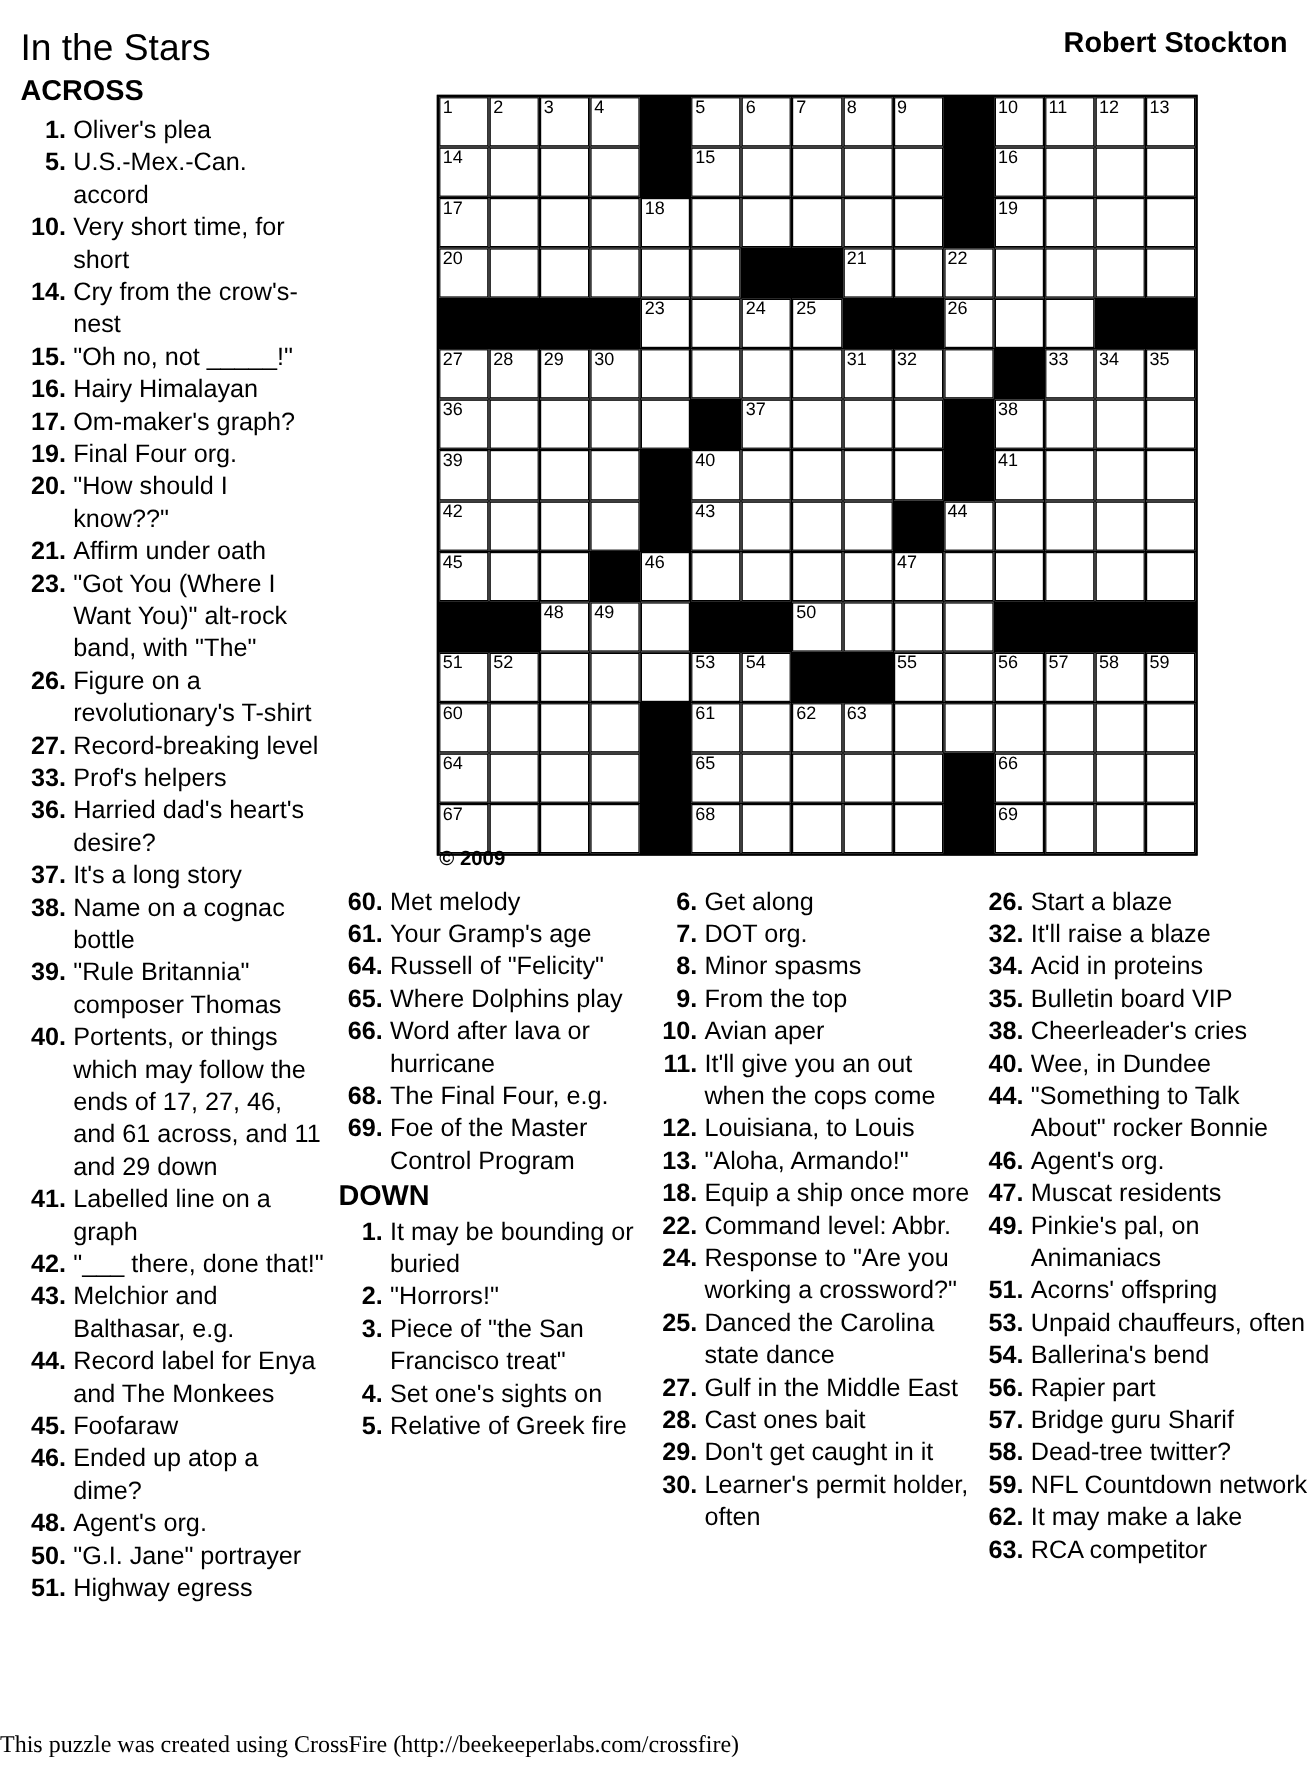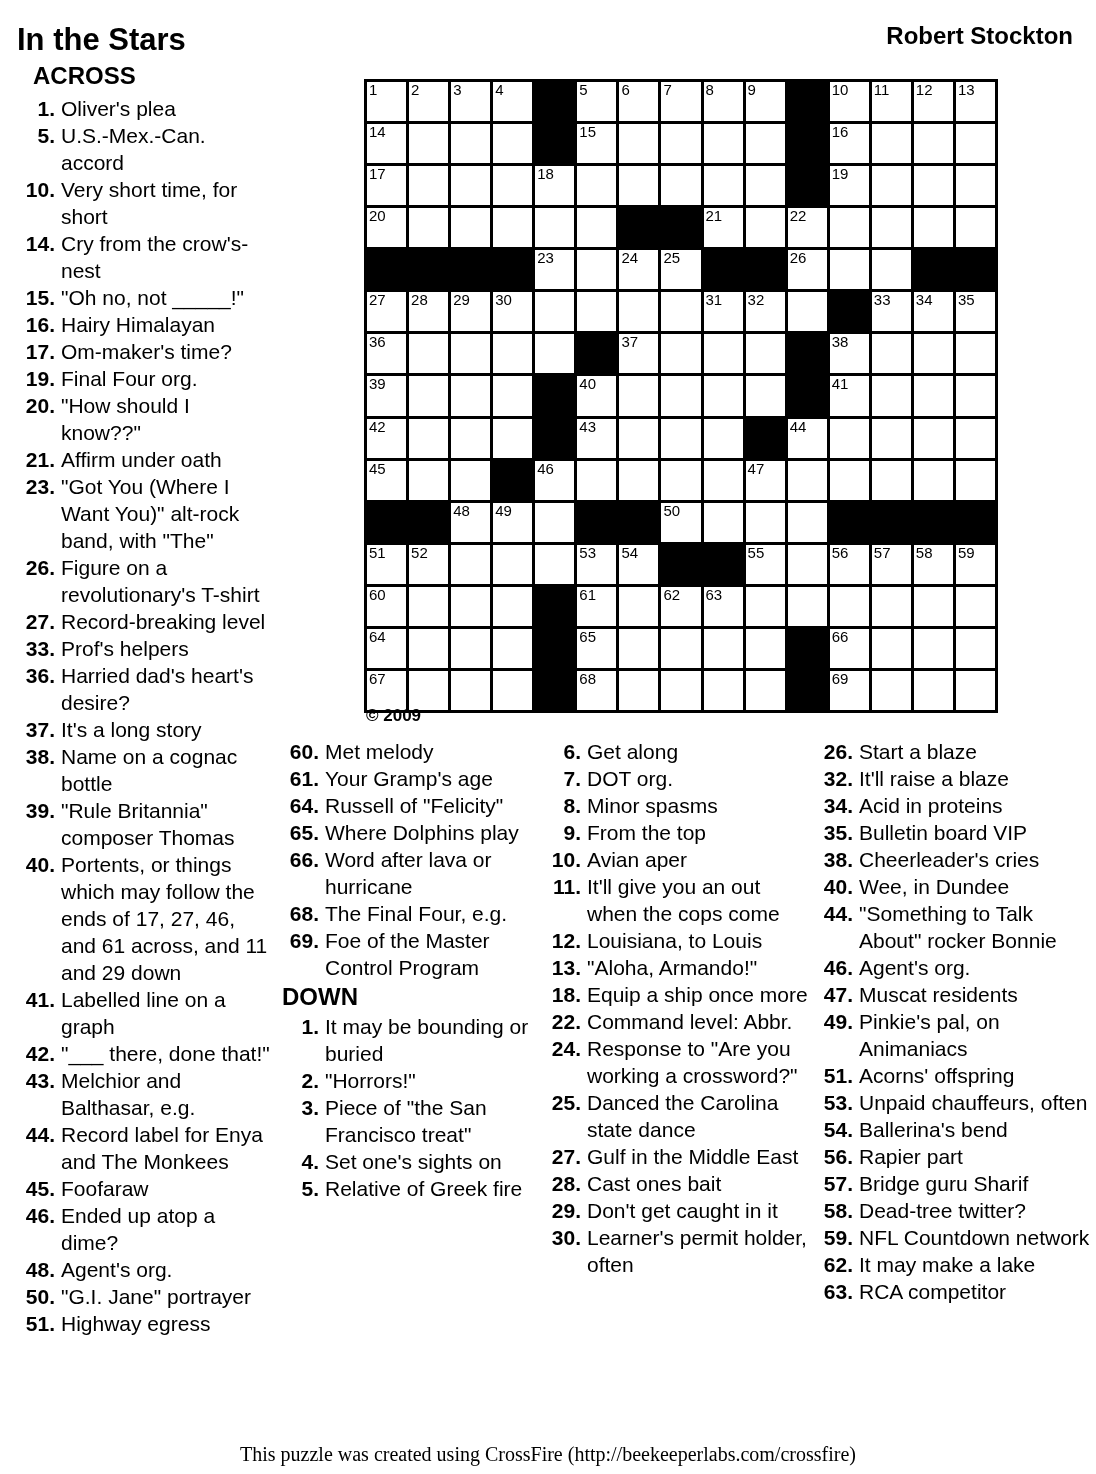--- a/index.html
+++ b/index.html
@@ -5,28 +5,28 @@
   html,body { margin:0; padding:0; background:#fff; }
   body {
     position:relative;
     width:1096px; height:1474px;
     font-family:"Liberation Sans", sans-serif;
     color:#000;
     overflow:hidden;
   }
   .page-title {
     position:absolute; left:17px; top:22px;
-    font-size:31px; font-weight:bold; white-space:nowrap;
+    font-size:31px; font-weight:normal; white-space:nowrap;
   }
   .page-author {
     position:absolute; right:23px; top:22px;
     font-size:24px; font-weight:bold; white-space:nowrap;
   }
   .section-label { font-size:24px; font-weight:bold; line-height:27px; }
-  .across-label { position:absolute; left:33px; top:62px; }
+  .across-label { position:absolute; left:17px; top:62px; }
   .down-label { margin-top:2px; margin-bottom:3px; }
 
   .clue-col { position:absolute; }
   #col1 { left:17px;  top:95px;  width:253px; }
   #col2 { left:282px; top:738px; width:258px; }
   #col3 { left:548px; top:738px; width:262px; }
   #col4 { left:818px; top:278px; width:278px; } 
 
   .clue { display:flex; font-size:21px; line-height:27px; }
   .clue .cnum {
@@ -56,21 +56,21 @@
   .cell .num {
     position:absolute; top:0; left:2px;
     font-size:15px; line-height:16px;
   }
   .copyright {
     position:absolute; left:366px; top:706px;
     font-size:17px; font-weight:bold;
   }
   .footer {
     position:absolute; left:0; top:1443px; width:100%;
-    text-align:center;
+    text-align:left;
     font-family:"Liberation Serif", serif;
     font-size:20px;
   }
 </style>
 </head>
 <body>
 
 <div class="page-title">In the Stars</div>
 <div class="page-author">Robert Stockton</div>
 
@@ -96,21 +96,21 @@
     <div class="clue">
       <span class="cnum">15.</span>
       <span class="ctxt">"Oh no, not _____!"</span>
     </div>
     <div class="clue">
       <span class="cnum">16.</span>
       <span class="ctxt">Hairy Himalayan</span>
     </div>
     <div class="clue">
       <span class="cnum">17.</span>
-      <span class="ctxt">Om-maker's time?</span>
+      <span class="ctxt">Om-maker's graph?</span>
     </div>
     <div class="clue">
       <span class="cnum">19.</span>
       <span class="ctxt">Final Four org.</span>
     </div>
     <div class="clue">
       <span class="cnum">20.</span>
       <span class="ctxt">"How should I know??"</span>
     </div>
     <div class="clue">

